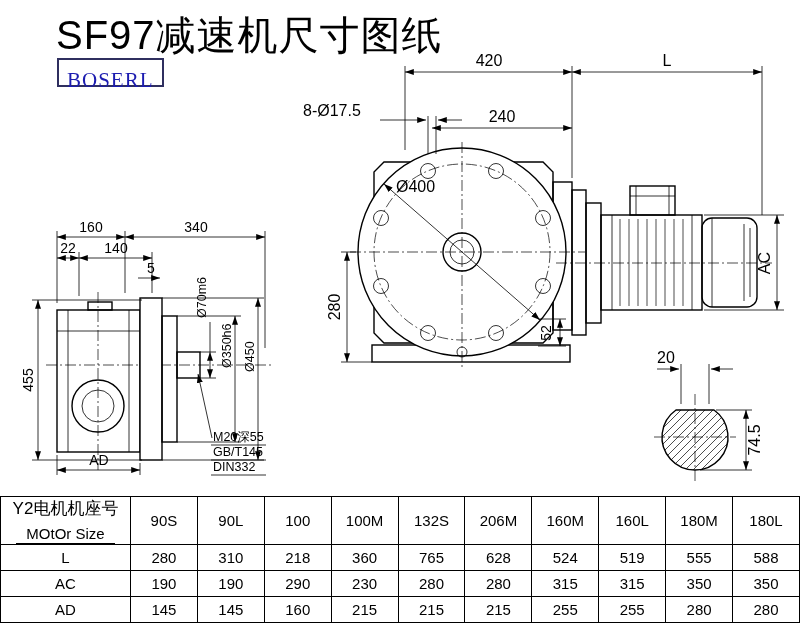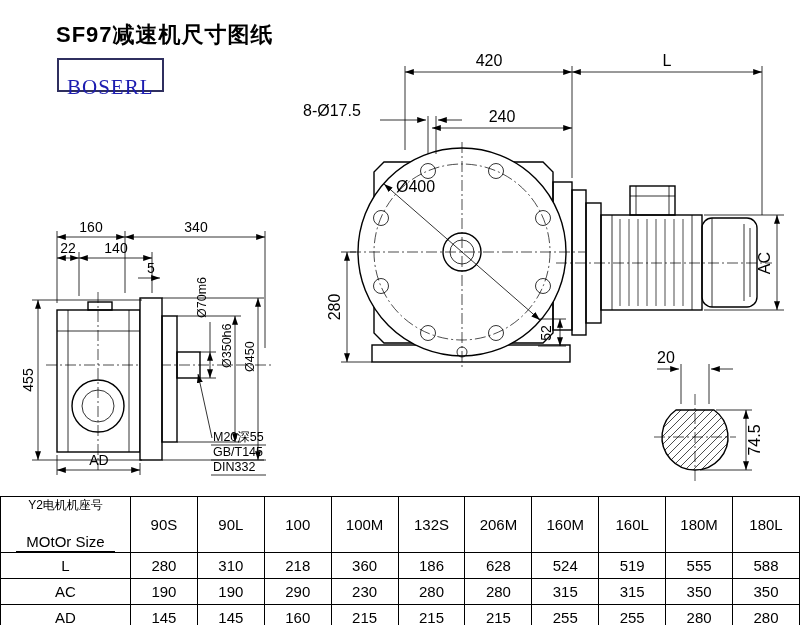--- a/index.html
+++ b/index.html
@@ -1,43 +1,43 @@
 <!DOCTYPE html>
 <html><head>
 <meta charset="utf-8">
 <style>
   * { margin:0; padding:0; box-sizing:border-box; }
   html,body { width:800px; height:625px; background:#fff; overflow:hidden;
               font-family:"Liberation Sans", sans-serif; color:#000; }
   .page { position:relative; width:800px; height:625px; background:#fff; }
 
-  .title { position:absolute; left:56px; top:20px; font-size:22px; font-weight:bold;
+  .title { position:absolute; left:56px; top:8px; font-size:40px; font-weight:normal;
            letter-spacing:1px; white-space:nowrap; }
   .logo  { position:absolute; left:57px; top:58px; min-width:100px; height:29px;
            border:2px solid #2f2f5f; background:#fff; color:#1c1cb0;
            font-family:"Liberation Serif", serif; font-size:21px; line-height:25px;
-           text-align:center; padding:15px 8px; letter-spacing:1px; }
+           text-align:center; padding:8px 8px; letter-spacing:1px; }
 
   svg.drawing { position:absolute; left:0; top:0; }
   .obj  { fill:none; stroke:#000; stroke-width:1.4; }
   .objf { fill:#fff; stroke:#000; stroke-width:1.4; }
   .thin { fill:none; stroke:#000; stroke-width:0.8; }
   .hat  { fill:none; stroke:#000; stroke-width:0.7; }
   .cl   { fill:none; stroke:#000; stroke-width:0.7; stroke-dasharray:11 3 2 3; }
   .dim  { fill:none; stroke:#000; stroke-width:0.8; }
   text.dt  { font-family:"Liberation Sans", sans-serif; font-size:14px; fill:#000; stroke:none; }
   text.big { font-size:16px; }
   text.dts { font-size:12.5px; }
 
   table.spec { position:absolute; left:0; top:496px; width:800px; border-collapse:collapse;
                table-layout:fixed; text-align:center; font-size:15px; }
   .spec th, .spec td { border:1px solid #000; font-weight:normal; height:26px; padding:0; }
   .spec thead th { height:46px; }
-  .spec .hdr1 { font-size:12px; }
-  .spec .hdr2 { display:inline-block; border-bottom:1px solid #000; padding:0 10px 1px; margin-top:19px; }
+  .spec .hdr1 { font-size:17px; }
+  .spec .hdr2 { display:inline-block; border-bottom:1px solid #000; padding:0 10px 1px; margin-top:5px; }
 </style>
 </head>
 <body>
 
 <div class="page">
 
   <div class="title">SF97减速机尺寸图纸</div>
   <div class="logo">BOSERL</div>
 
   <svg class="drawing" width="800" height="497" viewBox="0 0 800 497" xmlns="http://www.w3.org/2000/svg">
@@ -262,21 +262,21 @@
         <th>180L</th>
       </tr>
     </thead>
     <tbody>
       <tr>
         <td>L</td>
         <td>280</td>
         <td>310</td>
         <td>218</td>
         <td>360</td>
-        <td>186</td>
+        <td>765</td>
         <td>628</td>
         <td>524</td>
         <td>519</td>
         <td>555</td>
         <td>588</td>
       </tr>
       <tr>
         <td>AC</td>
         <td>190</td>
         <td>190</td>

